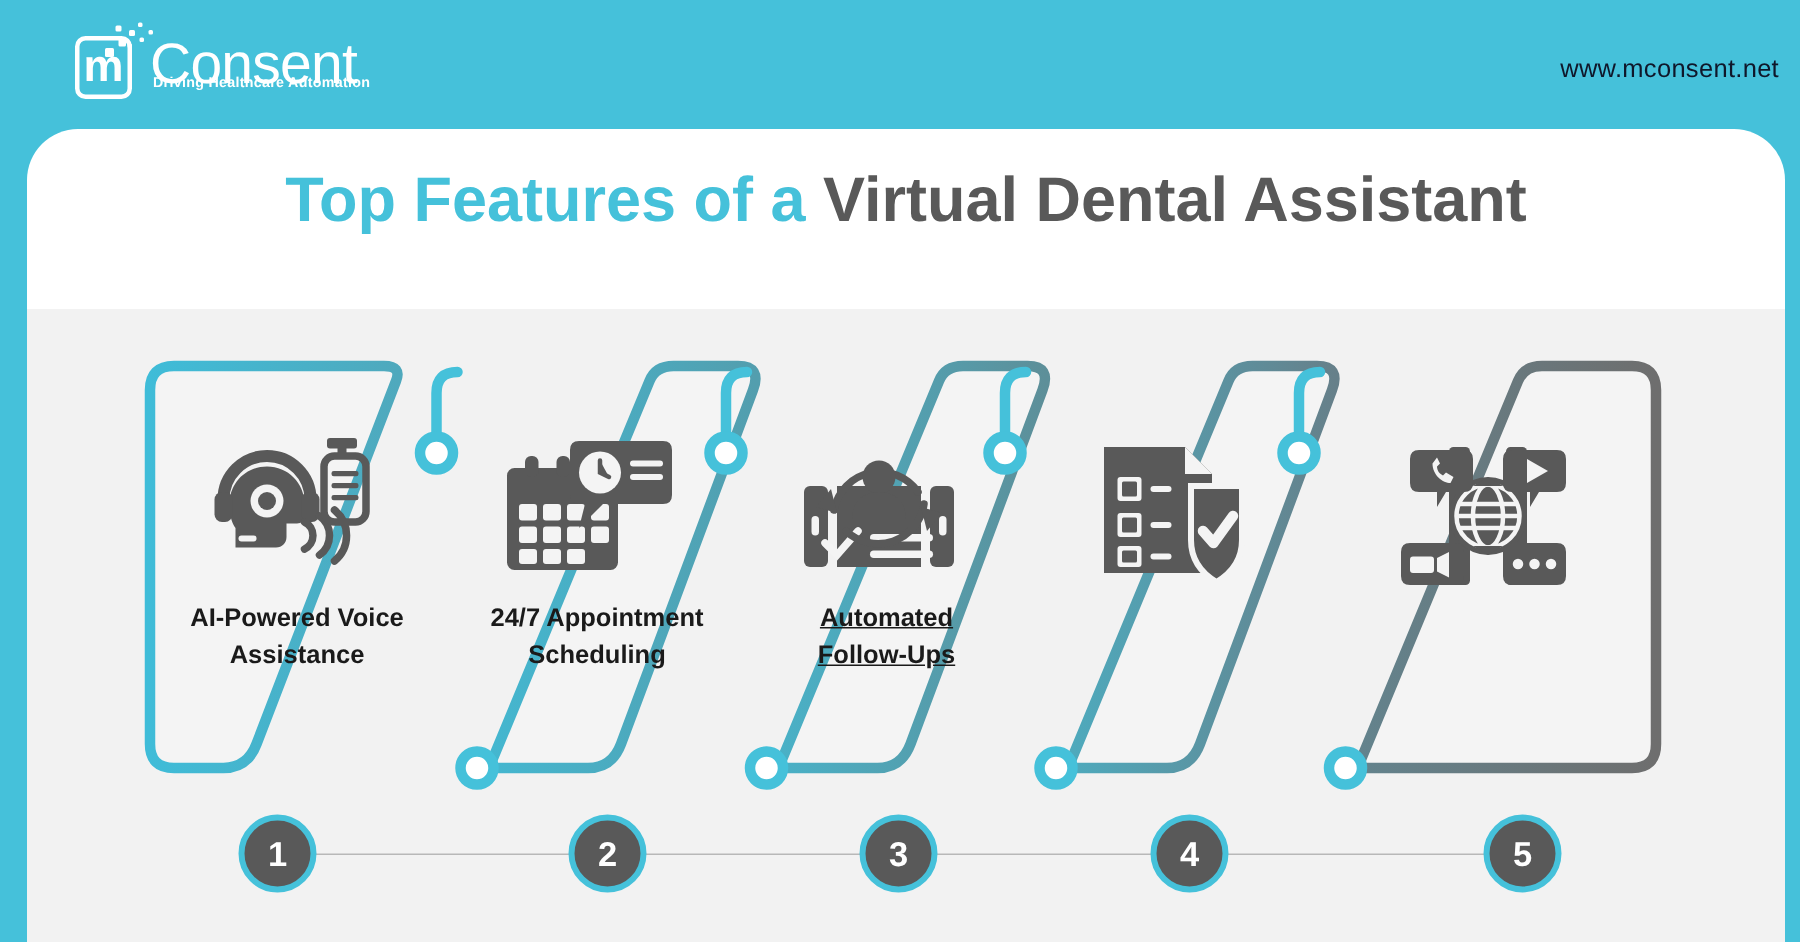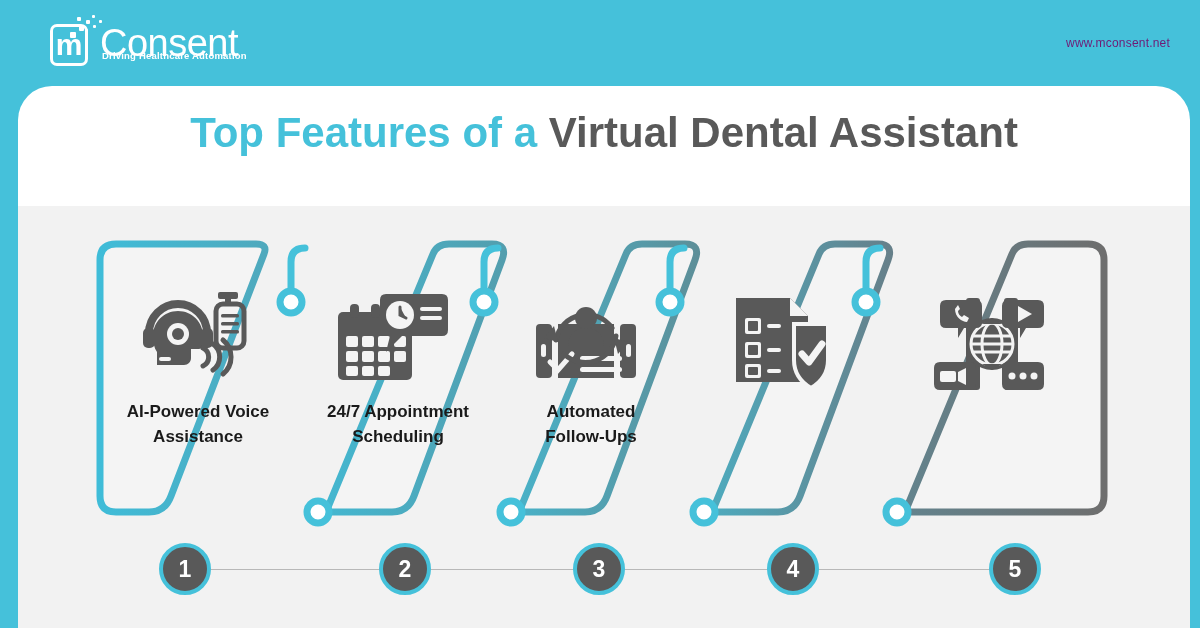--- a/index.html
+++ b/index.html
@@ -38,22 +38,22 @@
   .logo-dots i{position:absolute;background:#ffffff;display:block;border-radius:1px;}
   .logo-word{
     margin-left:6px;color:#ffffff;font-size:38px;font-weight:400;
     line-height:42px;letter-spacing:-0.5px;padding-top:8px;
   }
   .logo-tag{
     position:absolute;left:102px;top:50px;color:#ffffff;
     font-size:9.5px;font-weight:700;letter-spacing:.2px;white-space:nowrap;text-align:center;
   }
   .site-url{
-    position:absolute;right:30px;top:36px;color:#701a75;
-    font-size:12px;font-weight:400;letter-spacing:.2px;
+    position:absolute;right:14px;top:36px;color:#0f172a;
+    font-size:17px;font-weight:400;letter-spacing:.2px;
   }
 
   
   .title-band{
     position:absolute;left:18px;top:86px;width:1172px;height:120px;
     background:#ffffff;border-radius:34px 34px 0 0;
   }
   .title{
     position:absolute;left:0;right:0;top:24px;text-align:center;
     font-size:42px;font-weight:700;line-height:1.1;white-space:nowrap;
@@ -349,21 +349,21 @@
 
         <path d="M36 26 L46 20 L56 26 Z" fill="#595959"></path>
         <path d="M36 66 L46 72 L56 66 Z" fill="#595959"></path>
       </g>
     </svg>
 
     <div class="card-label" style="left:100px;top:400px;width:196px;">AI-Powered Voice
 Assistance</div>
     <div class="card-label" style="left:300px;top:400px;width:196px;">24/7 Appointment
 Scheduling</div>
-    <div class="card-label" style="left:493px;top:400px;width:196px;">Automated
+    <div class="card-label" style="left:493px;top:400px;width:196px;text-decoration:underline;">Automated
 Follow-Ups</div>
   </div>
 
   <div class="num-line"></div>
   <div class="num" style="left:159px;">1</div>
   <div class="num" style="left:379px;">2</div>
   <div class="num" style="left:573px;">3</div>
   <div class="num" style="left:767px;">4</div>
   <div class="num" style="left:989px;">5</div>
 

